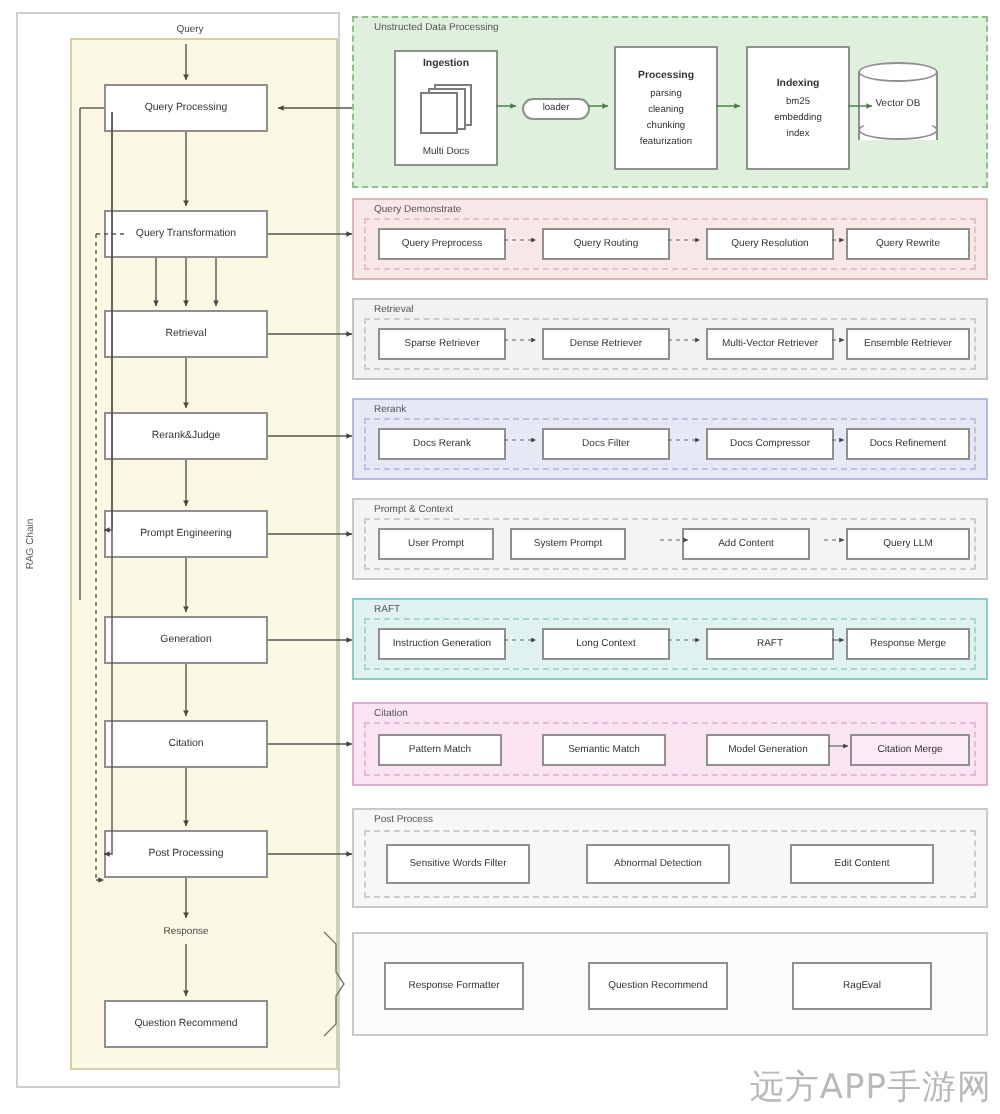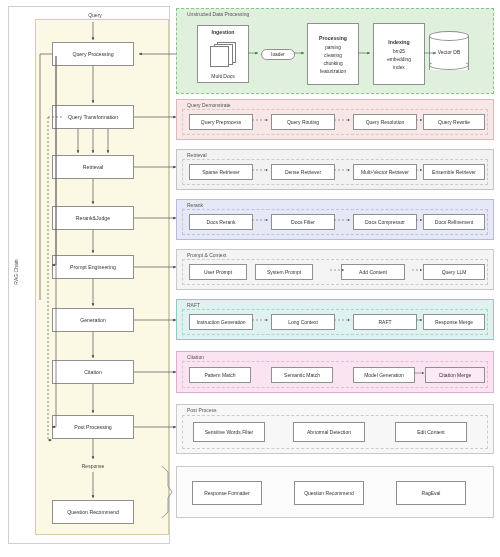--- a/index.html
+++ b/index.html
@@ -354,13 +354,14 @@
 
       <line x1="252" y1="320" x2="268" y2="320" marker-end="url(#ar)"></line>
       <line x1="334" y1="320" x2="350" y2="320" marker-end="url(#ar)"></line>
     </g>
     <g stroke="#666" stroke-width="0.6" fill="none">
       <line x1="416" y1="320" x2="422" y2="320" marker-end="url(#ar)"></line>
       <line x1="414" y1="373" x2="424" y2="373" marker-end="url(#ar)"></line>
     </g>
   </svg>
 
+  <div id="watermark">远方APP手游网</div>
 </div>
 
 </body></html>

